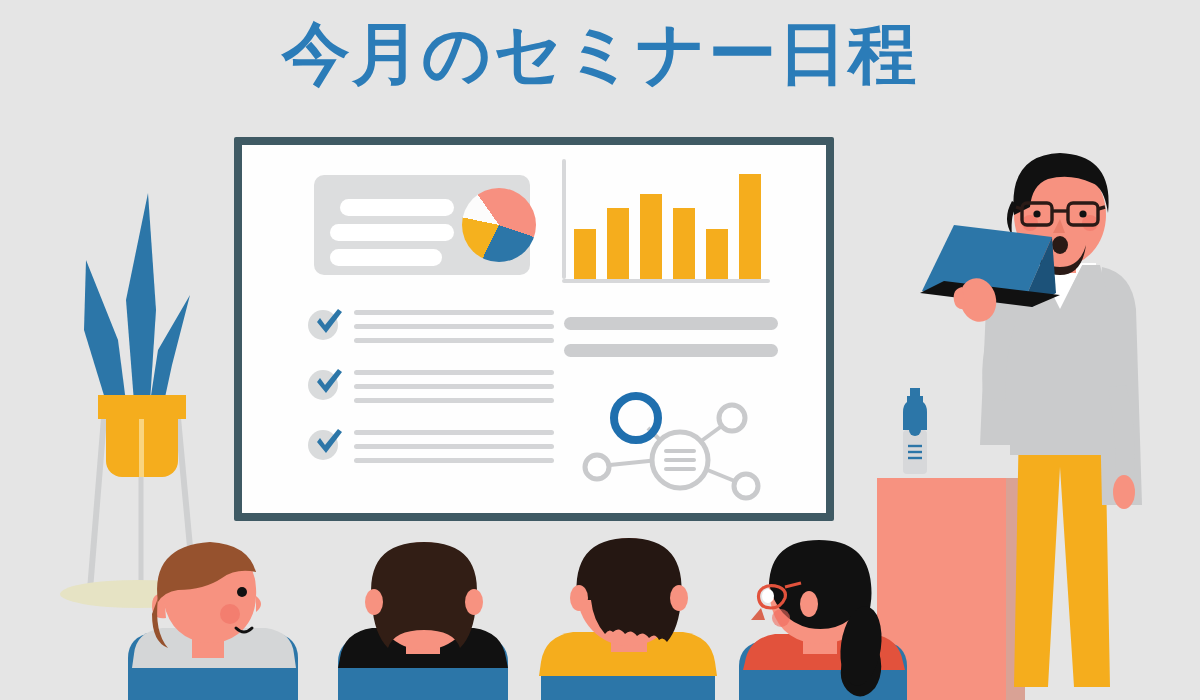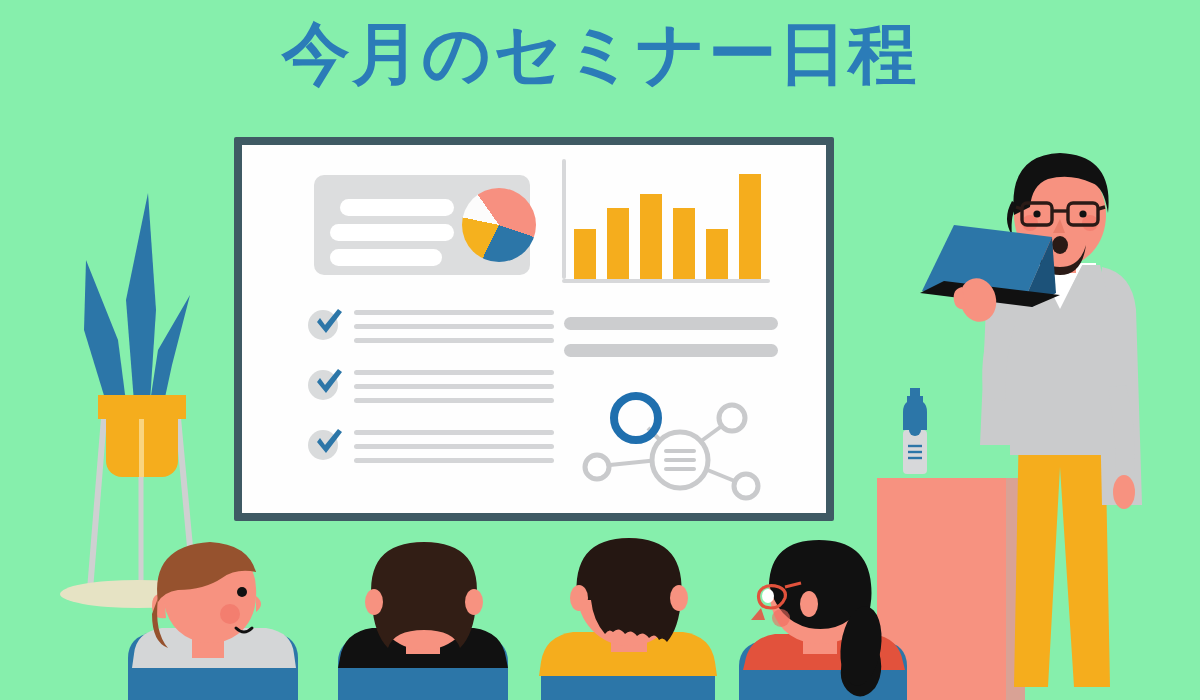--- a/index.html
+++ b/index.html
@@ -96,21 +96,21 @@
   #aud1{left:120px;width:190px;height:160px;}
   #aud2{left:330px;width:190px;height:160px;}
   #aud3{left:535px;width:190px;height:160px;}
   #aud4{left:735px;width:190px;height:160px;}
 
   svg{display:block;overflow:visible;}
 </style>
 </head>
 <body>
 
-<div id="stage" style="background: #86efac;">
+<div id="stage" style="background: #e5e5e5;">
 
   <div id="title" style="color: rgb(43, 124, 184);">今月のセミナー日程</div>
 
   <div id="plant">
     <svg width="180" height="430" viewBox="0 0 180 430">
       <g>
         <path d="M88 3 L96 120 L90 212 L74 212 L66 110 Z" fill="#2C76A8"></path>
         <path d="M26 70 L58 150 L66 212 L46 212 L24 140 Z" fill="#2C76A8"></path>
         <path d="M130 105 L112 175 L104 212 L90 212 L98 160 Z" fill="#2C76A8"></path>
       </g>

